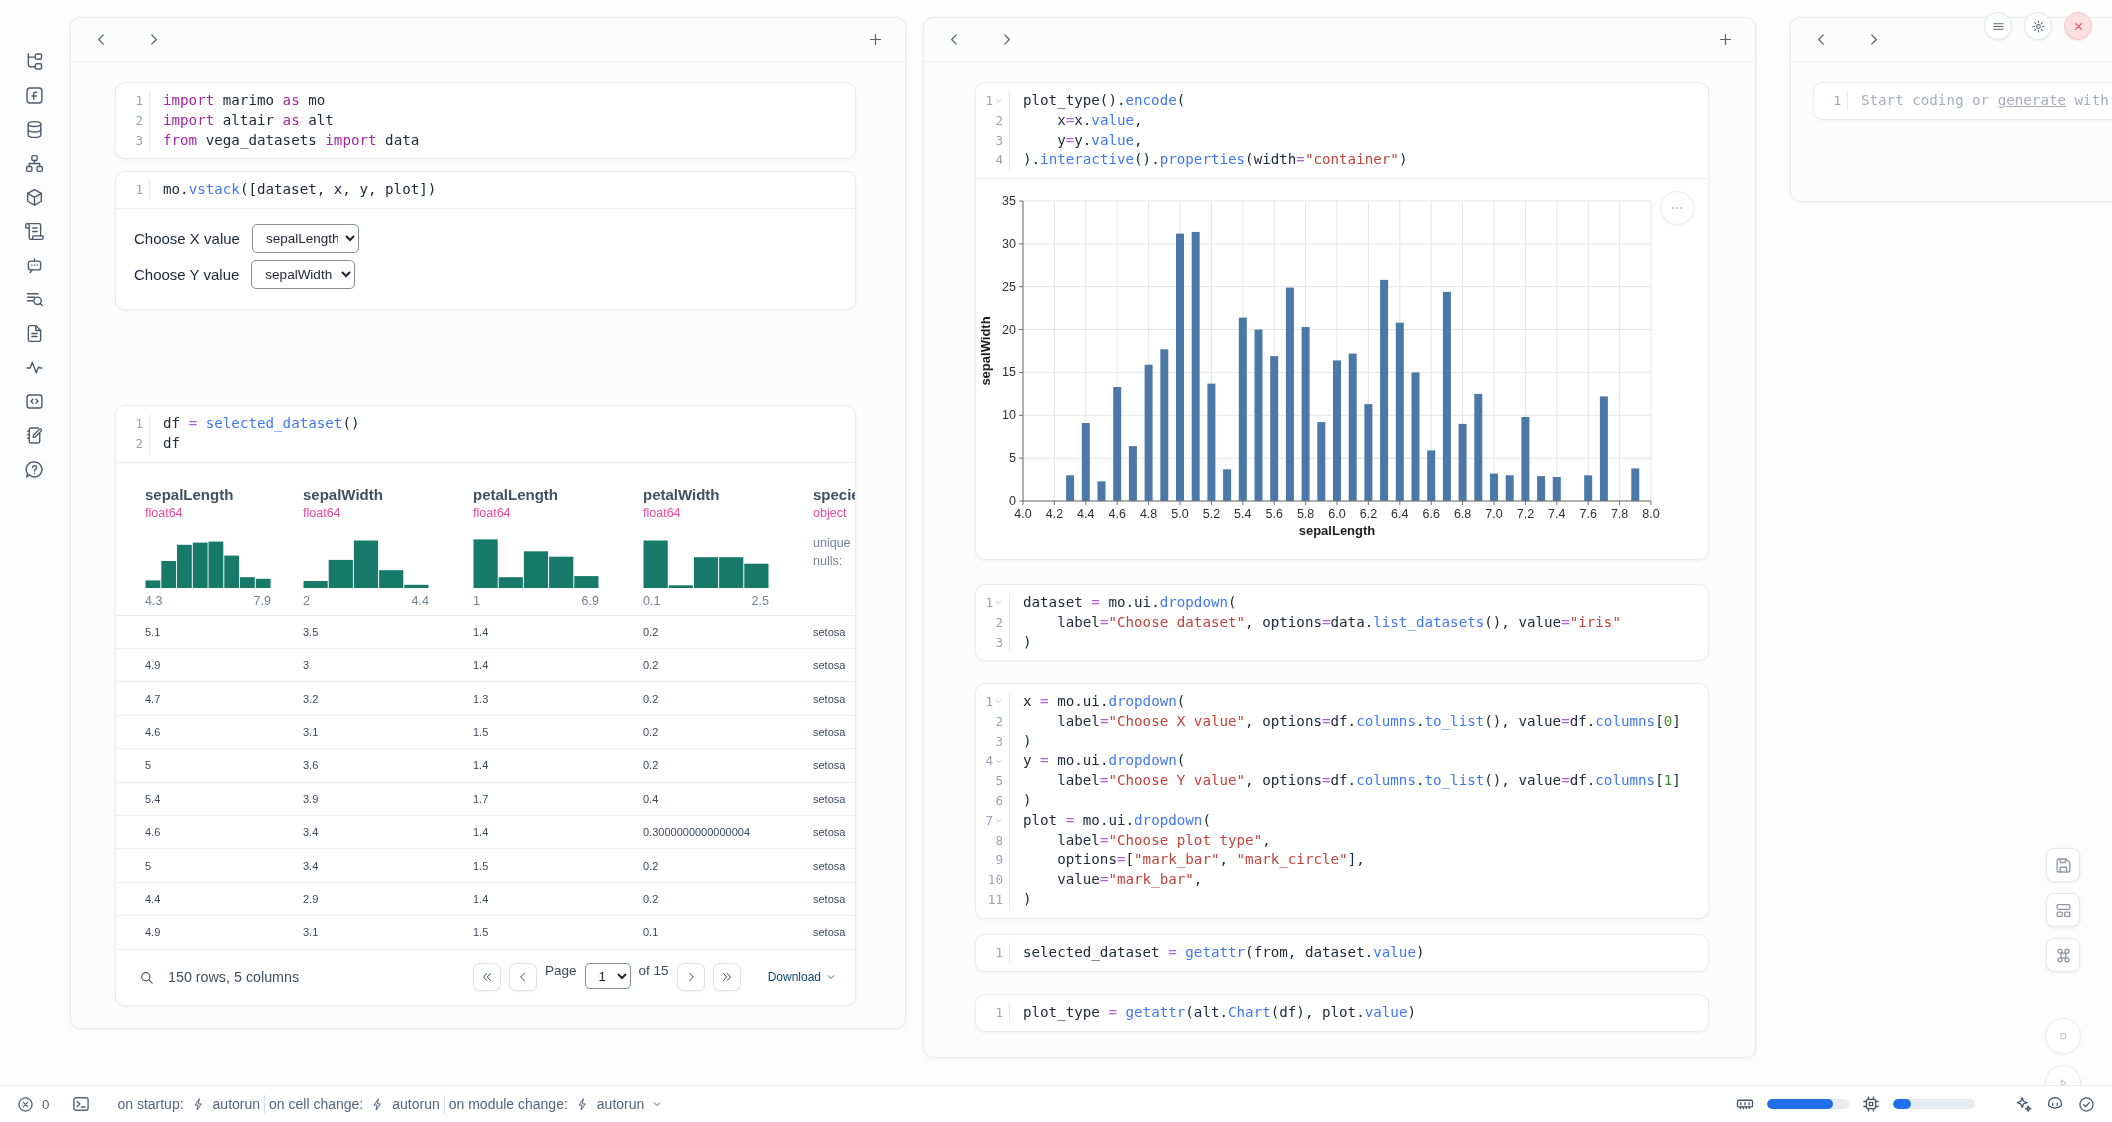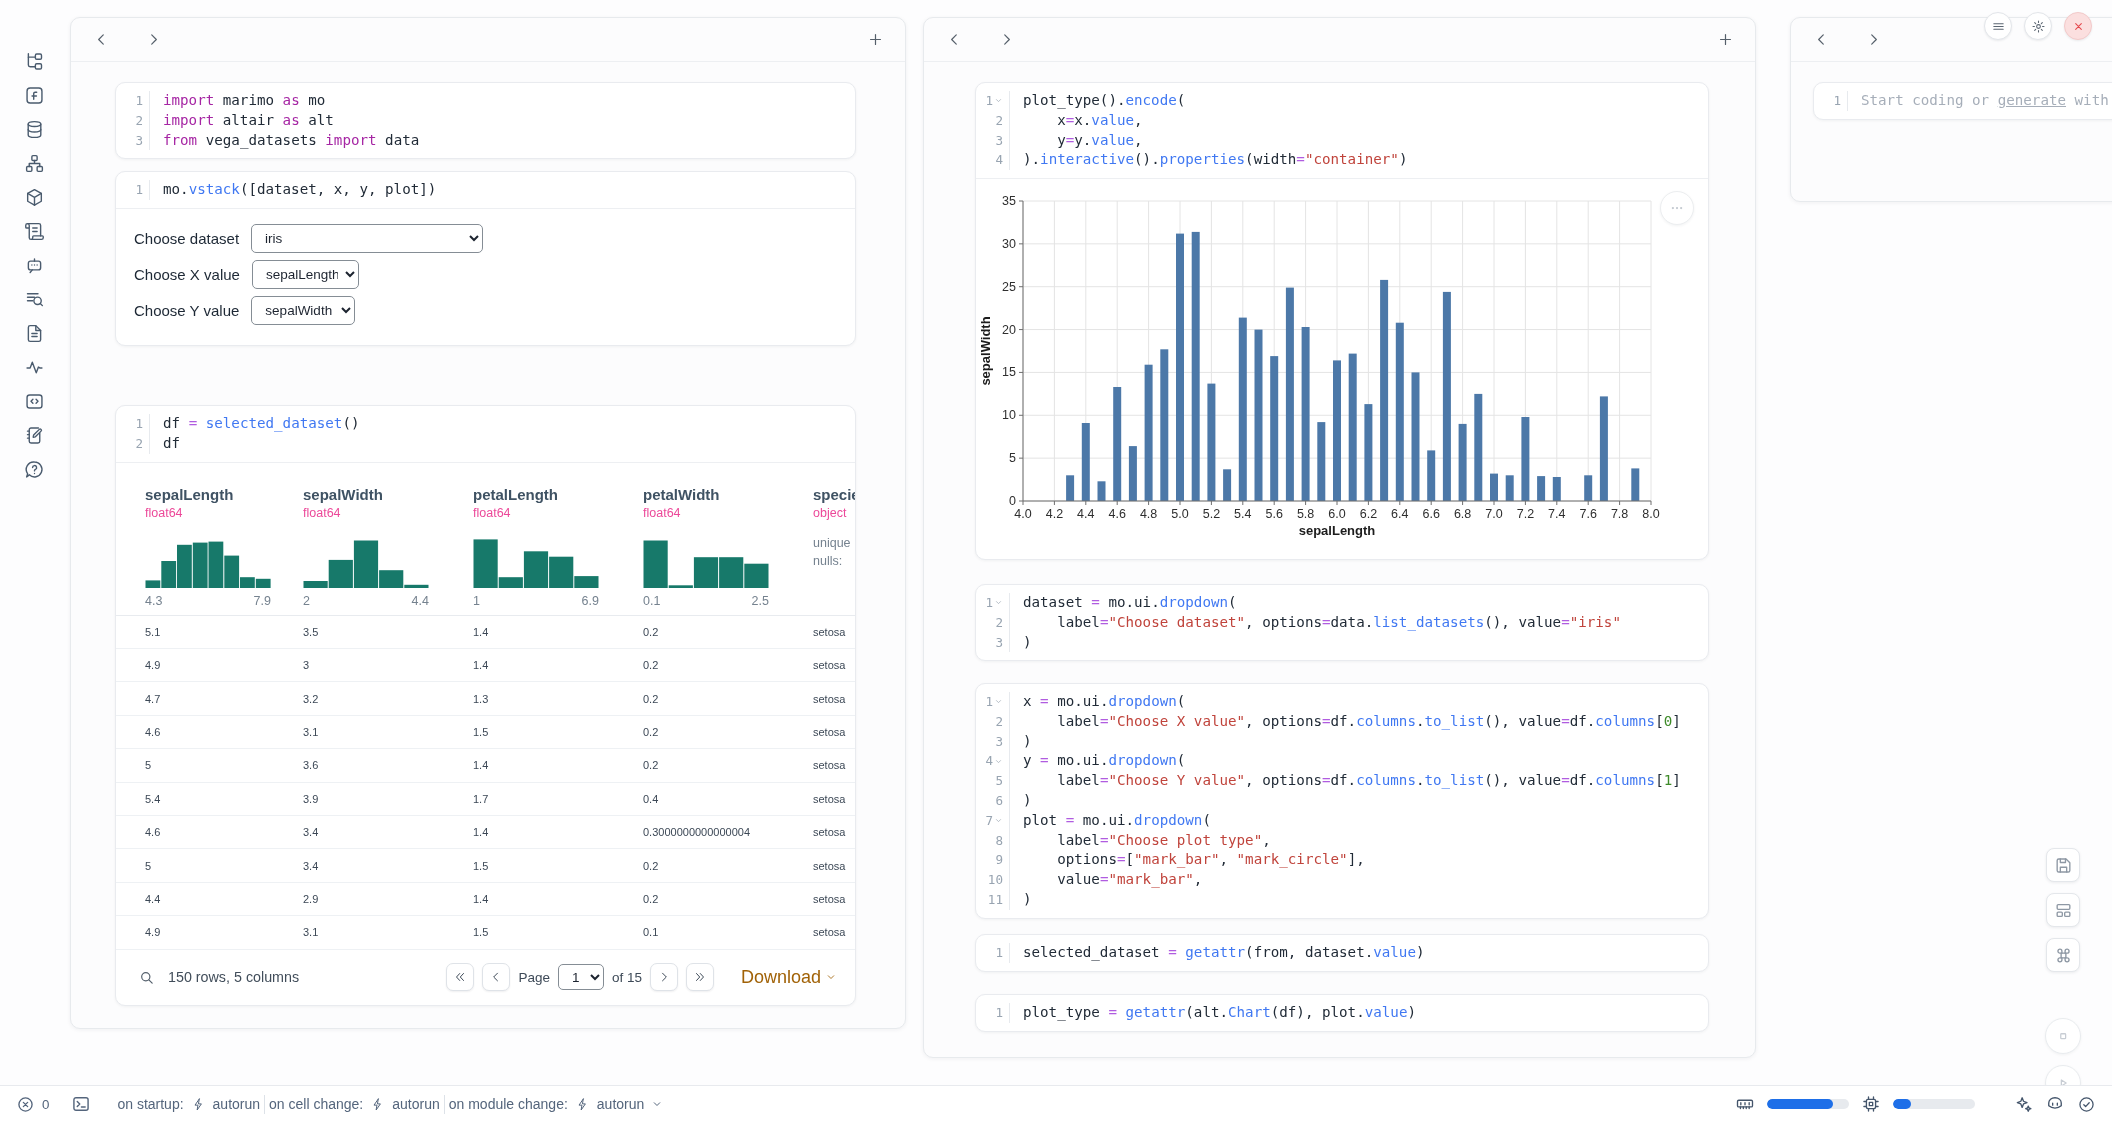--- a/index.html
+++ b/index.html
@@ -50,26 +50,26 @@
   .th-name{font-size:15px;font-weight:bold;color:#3f5263;white-space:nowrap;}
   .th-type{font-size:12.5px;color:#ec4899;margin-top:3px;white-space:nowrap;}
   .th-hist{display:block;margin-top:14px;}
   .th-range{width:126px;display:flex;justify-content:space-between;font-size:12.5px;color:#75828f;margin-top:6px;}
   .th-extra{margin-top:14px;font-size:12.5px;color:#75828f;line-height:18px;white-space:nowrap;}
   .tr{position:relative;height:33.4px;border-bottom:1px solid #eef1f4;}
   .td{position:absolute;top:50%;transform:translateY(-50%);font-size:11px;color:#3c4856;white-space:nowrap;}
   .tfoot{height:55px;display:flex;align-items:center;padding:0 20px 0 22px;gap:13px;}
   .tf-search{display:flex;color:#55616d;}
   .tf-summary{font-size:14.3px;color:#414d5a;}
-  .tf-pag{margin-left:auto;display:flex;align-items:center;gap:8px;}
+  .tf-pag{margin-left:auto;display:flex;gap:8px;}
   .pg-btn{width:28px;height:28px;border:1px solid #dfe3e8;border-radius:7px;background:#fff;
     box-shadow:0 1px 2px rgba(25,35,45,.07);display:flex;align-items:center;justify-content:center;color:#3c4856;}
   .pg-label{font-size:13.5px;color:#3e4a58;}
   .pg-select{height:26px;width:46px;}
-  .tf-download{margin-left:14px;display:flex;align-items:center;gap:4px;font-size:18px;color:#a16207;}
+  .tf-download{margin-left:14px;display:flex;align-items:center;gap:4px;font-size:12px;color:#0c4a6e;}
 
   
   .chart-wrap{position:relative;padding:4px 0 0 0;}
   .ch-lb{font-size:12.5px;fill:#2f2f2f;font-family:"Liberation Sans",sans-serif;}
   .ch-title{font-size:13px;font-weight:bold;fill:#1d1d1d;font-family:"Liberation Sans",sans-serif;}
   .dots-btn{position:absolute;right:14px;top:12px;width:34px;height:34px;border-radius:50%;
     background:#fff;border:1px solid #eceef0;box-shadow:0 1px 3px rgba(25,35,45,.06);
     display:flex;align-items:center;justify-content:center;color:#c3c9d0;}
 
   
@@ -235,24 +235,20 @@
   </div>
   <div class="cell" style="left:44px;top:153px;width:741px;">
     <div class="code-area">
         <div class="cl">
           <span class="ln">1</span>
           <span class="ct"><span class="tk-p">mo.</span><span class="tk-f">vstack</span><span class="tk-p">([dataset, x, y, plot])</span></span>
         </div>
       </div>
     <div class="divider"></div>
     <div class="ctl-out">
-        <div class="ctl-row">
-      <span class="ctl-label">Choose dataset</span>
-      <select class="ctl-select" style="width:232px"><option>iris</option></select>
-    </div>
         <div class="ctl-row">
       <span class="ctl-label">Choose X value</span>
       <select class="ctl-select" style="width:107px"><option>sepalLength</option></select>
     </div>
         <div class="ctl-row">
       <span class="ctl-label">Choose Y value</span>
       <select class="ctl-select" style="width:104px"><option>sepalWidth</option></select>
     </div>
       </div>
   </div>

